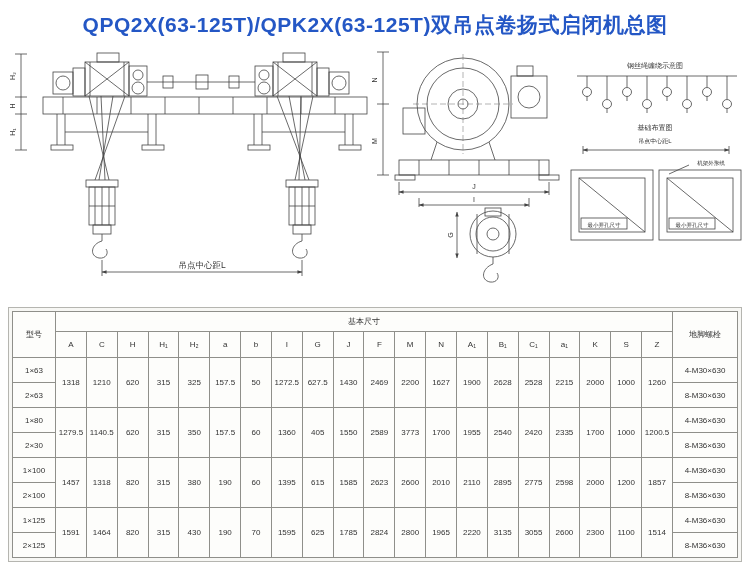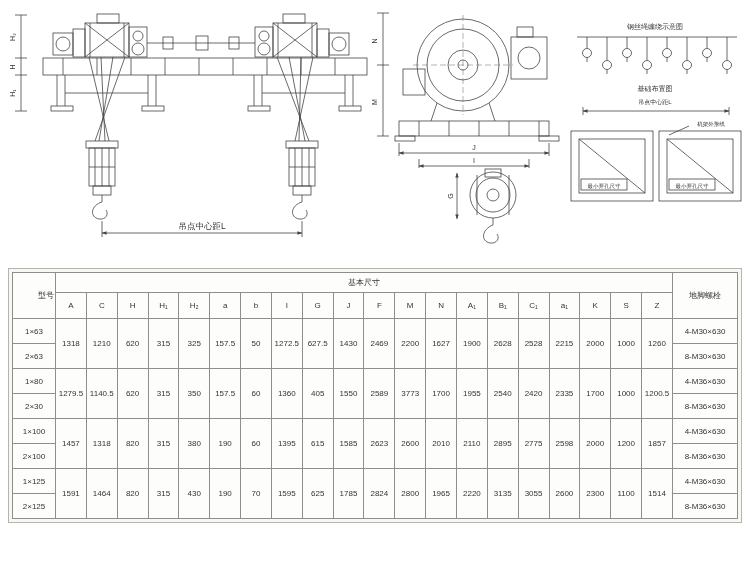--- a/index.html
+++ b/index.html
@@ -22,28 +22,29 @@
     width:100%; border-collapse:collapse; table-layout:fixed;
     font-size:8px; color:#333; background:#fdfdfb;
   }
   th, td {
     border:1px solid #8f8f8a; text-align:center; vertical-align:middle;
     padding:0 1px; font-weight:normal; overflow:hidden; white-space:nowrap;
   }
   thead tr.top th { height:19px; }
   thead tr.cols th { height:25px; }
   tbody td { height:24px; }
-  th.model-h { width:40px;text-align:right; }
+  th.model-h { width:40px; }
   th.bolt-h { width:62px; }
 </style>
 </head>
 <body>
 
 <div class="page">
 
+  <h1 class="title">QPQ2X(63-125T)/QPK2X(63-125T)双吊点卷扬式启闭机总图</h1>
 
   <div class="drawing-wrap">
     <svg width="740" height="258" viewBox="0 0 740 258">
       <defs>
         <marker id="arr" viewBox="0 0 8 8" markerWidth="7" markerHeight="7" refX="6.5" refY="3" orient="auto-start-reverse">
           <path d="M0,0.5 L7,3 L0,5.5 z" fill="#444"></path>
         </marker>
       </defs>
 
       <g class="ln">

